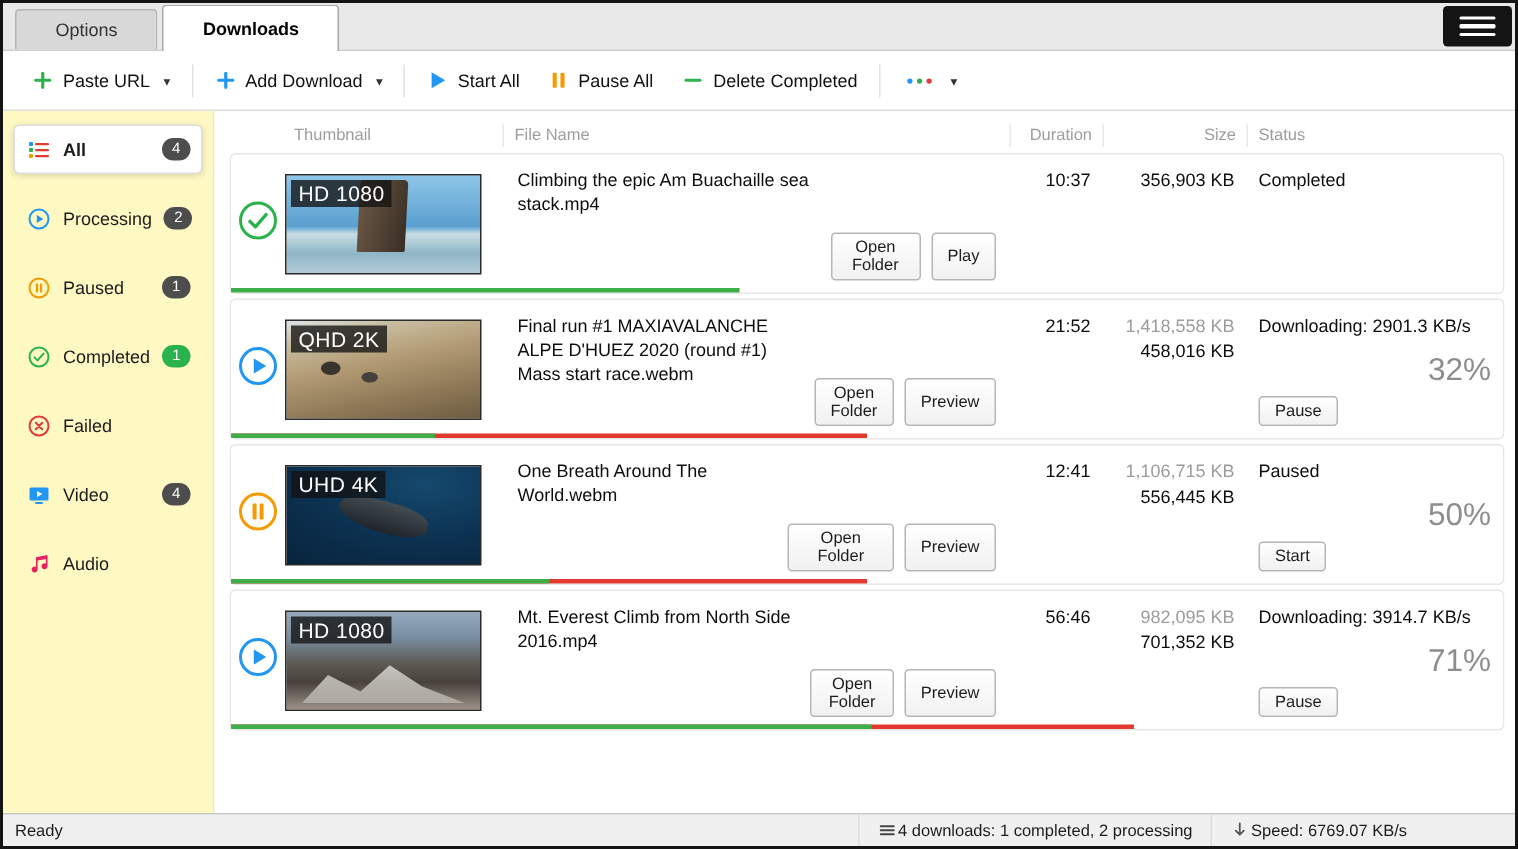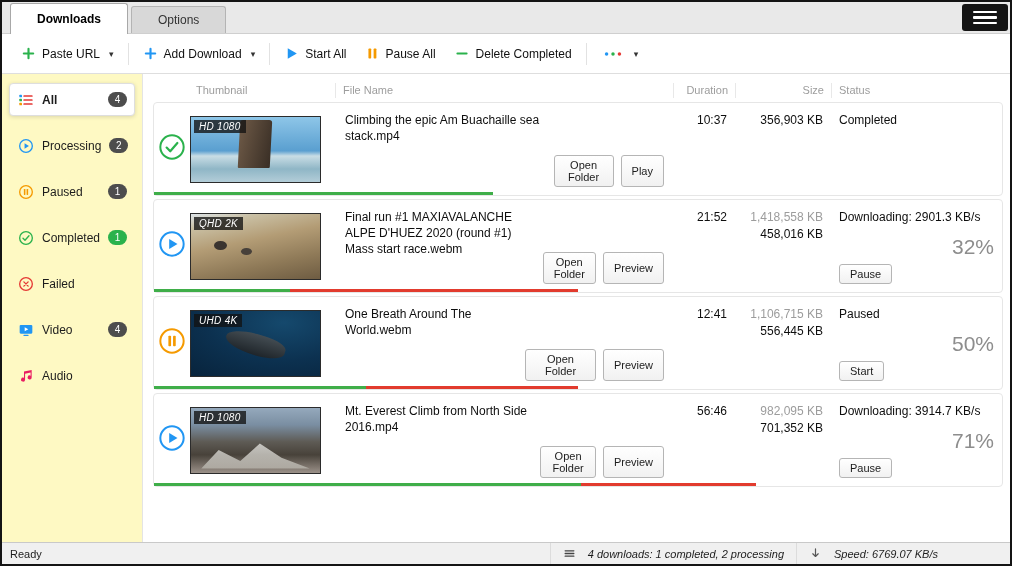--- a/index.html
+++ b/index.html
@@ -35,21 +35,21 @@
   .thead { height:24px; align-items:center; font-size:11px; color:#9d9d9d; flex:none; }
   .thead .h { padding:0 7px; height:15px; line-height:15px; }
   .thead .h.sep { border-left:1px solid #e8e8e8; }
   .thead .right { text-align:right; }
 
   .rows { flex:1; overflow:hidden; }
   .row { position:relative; min-height:94px; background:#fff; border:1px solid #e6e6e6; border-radius:4px; margin-bottom:3px; }
   .cell-state { display:flex; align-items:center; justify-content:center; }
   .cell-thumb { display:flex; align-items:center; }
   .thumb { width:131px; height:67px; border:1px solid #2b2b2b; position:relative; overflow:hidden; }
-  .q-label { position:absolute; top:3px; left:3px; background:rgba(18,18,18,.78); color:#fff; font-size:10px; padding:1px 5px; letter-spacing:.3px;font-style:italic; }
+  .q-label { position:absolute; top:3px; left:3px; background:rgba(18,18,18,.78); color:#fff; font-size:14px; padding:1px 5px; letter-spacing:.3px; }
   .shape { position:absolute; }
   .thumb-1 { background:linear-gradient(180deg,#8ec6e8 0%,#5a9fd0 52%,#c9dde5 60%,#8fb6c6 80%,#b3cdd8 100%); }
   .thumb-1 .shape { left:37%; top:5%; width:25%; height:74%; background:linear-gradient(100deg,#6e5a47,#392e25); border-radius:3px 3px 1px 1px; transform:skewX(-3deg); }
   .thumb-2 { background:linear-gradient(168deg,#dde4e8 0%,#c9bfa3 16%,#b39c75 42%,#8f7a58 72%,#6e5c42 100%); }
   .thumb-2 .shape { left:18%; top:42%; width:10%; height:14%; background:#3a3430; border-radius:50%; box-shadow:26px 6px 0 -1px #47403a; }
   .thumb-3 { background:radial-gradient(130% 130% at 72% 18%, #15496d 0%, #0c3150 45%, #061e34 100%); }
   .thumb-3 .shape { left:26%; top:36%; width:47%; height:32%; background:linear-gradient(180deg,#434c52,#1f252a); border-radius:55% 45% 50% 60%; transform:rotate(16deg); }
   .thumb-4 { background:linear-gradient(180deg,#95a9bc 0%,#7a8ea2 26%,#5e5b55 52%,#48423a 72%,#9b9189 100%); }
   .thumb-4 .shape { left:8%; bottom:6%; width:84%; height:42%; background:linear-gradient(180deg,#dcdcd8,#b4b0a8); clip-path:polygon(0 100%,16% 32%,36% 72%,54% 8%,74% 60%,100% 100%); opacity:.85; }
 
@@ -63,34 +63,34 @@
   .size-done { color:#0e0e0e; }
   .cell-status { padding:10px 6px 8px 9px; font-size:12px; color:#0e0e0e; position:relative; }
   .pct { position:absolute; right:8px; top:35px; font-size:21px; color:#8d8d8d; }
   .action-btn { position:absolute; left:9px; bottom:8px; }
   .progress-track { position:absolute; left:0; bottom:0; height:3px; background:#e23b2e; z-index:3; }
   .progress-fill { height:100%; background:#3fae49; }
 
   
   .statusbar { height:22px; flex:none; background:#f0f0f0; border-top:1px solid #c9c9c9; display:flex; align-items:center; font-size:11px; color:#1c1c1c; padding:0 8px; }
   .sb-spacer { flex:1; }
-  .sb-group { display:flex; align-items:center; gap:12px; height:100%; padding:0 12px; border-left:1px solid #dcdcdc;font-style:italic; }
+  .sb-group { display:flex; align-items:center; gap:1px; height:100%; padding:0 12px; border-left:1px solid #dcdcdc; }
   .sb-end { width:52px; flex:none; }
 </style>
 </head>
 <body>
 
 <div class="window">
 
   <div class="titlebar">
+    <div class="tab">
+        <span>Options</span>
+      </div>
     <div class="tab active">
         <span>Downloads</span>
-      </div>
-    <div class="tab">
-        <span>Options</span>
       </div>
     <div class="menu-btn">
         <span></span>
         <span></span>
         <span></span>
       </div>
   </div>
 
   <div class="toolbar">
     <div class="tool">

